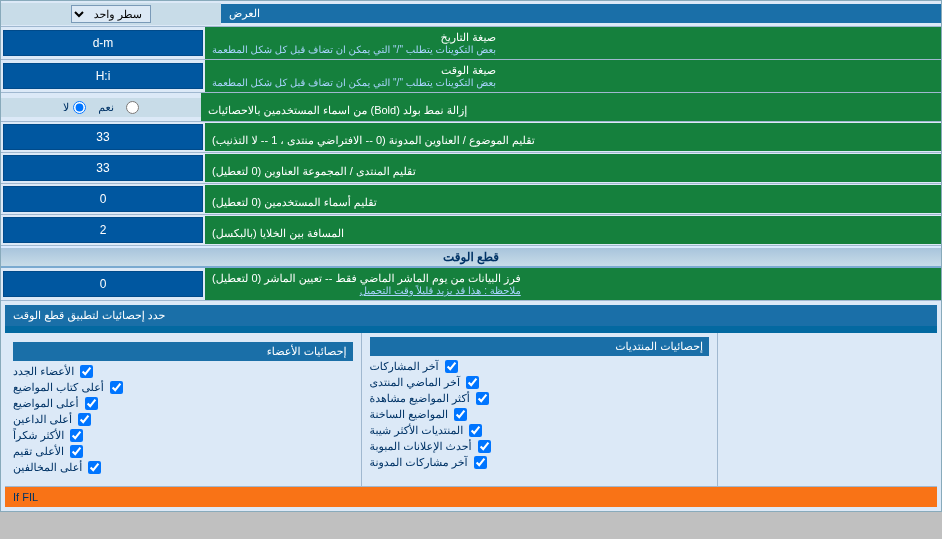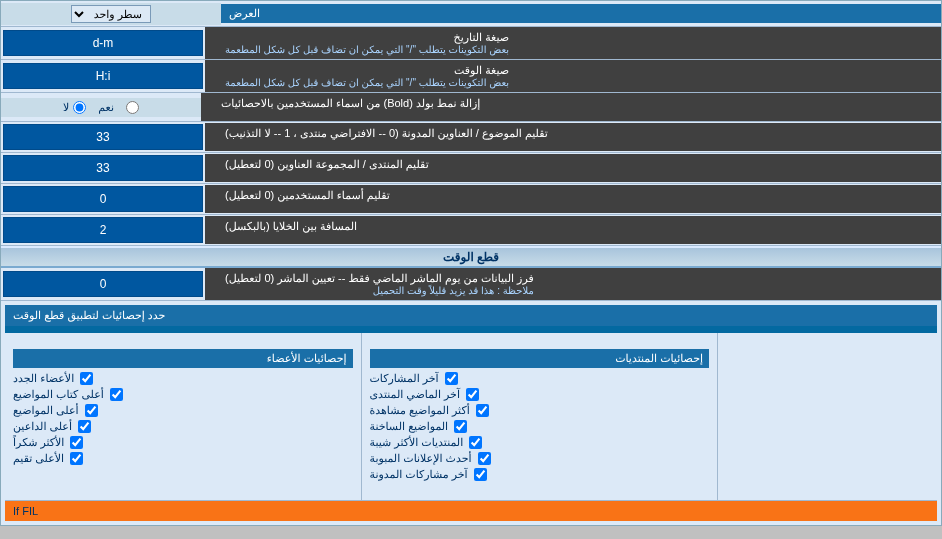--- a/index.html
+++ b/index.html
@@ -16,28 +16,28 @@
     }
     .row {
       display: flex;
       flex-direction: row;
       border-bottom: 1px solid #a0b8d0;
       align-items: center;
       min-height: 28px;
     }
     .row-label {
       flex: 1;
-      background: #404040;
-      color: #fff;
-      padding: 4px 20px;
+      background: #15803d;
+      color: #fff;
+      padding: 4px 7px;
       text-align: right;
       font-size: 11px;
       min-height: 28px;
       display: flex;
-      align-items: flex-start;
+      align-items: flex-end;
       justify-content: flex-end;
     }
     .row-input {
       width: 200px;
       background: #0057a0;
       color: #fff;
       padding: 3px 6px;
       text-align: center;
       font-size: 12px;
       min-height: 24px;
@@ -266,21 +266,21 @@
   </div>
 
   <div class="section-divider">
     <span>قطع الوقت</span>
   </div>
 
   <div class="row">
     <div class="row-label">
       <div>
         <div>فرز البيانات من يوم الماشر الماضي فقط -- تعيين الماشر (0 لتعطيل)</div>
-        <div style="font-size:10px; color:#aad4ff;">ملاحظة : هذا قد يزيد قليلاً وقت التحميل</div>
+        <div style="font-size:10px; color:#aad4ff;text-decoration:underline;">ملاحظة : هذا قد يزيد قليلاً وقت التحميل</div>
       </div>
     </div>
     <div class="row-input">
       <input type="text" value="0" style="">
     </div>
   </div>
 
   <div class="bottom-section">
 
     <div style="display:flex; border-bottom:7px solid #0369a1;">
@@ -288,21 +288,21 @@
         <span>حدد إحصائيات لتطبيق قطع الوقت</span>
       </div>
     </div>
 
     <div class="checkboxes-container">
 
       <div class="right-col-checkbox">
         <div class="right-col-label" style="visibility:hidden;">placeholder</div>
       </div>
 
-      <div style="flex:1; padding:16px 8px; border-left:1px solid #a0b8d0;">
+      <div style="flex:1; padding:4px 8px; border-left:1px solid #a0b8d0;">
         <div class="checkbox-col-header">
           <span>إحصائيات المنتديات</span>
         </div>
         <div class="checkbox-item">
           <label>
             <span>آخر المشاركات</span>
           </label>
           <input type="checkbox" checked="" style="">
         </div>
         <div class="checkbox-item">
@@ -336,21 +336,21 @@
           <input type="checkbox" checked="" style="">
         </div>
         <div class="checkbox-item">
           <label>
             <span>آخر مشاركات المدونة</span>
           </label>
           <input type="checkbox" checked="" style="">
         </div>
       </div>
 
-      <div style="flex:1; padding:16px 8px;">
+      <div style="flex:1; padding:9px 8px;">
         <div class="checkbox-col-header">
           <span>إحصائيات الأعضاء</span>
         </div>
         <div class="checkbox-item">
           <label>
             <span>الأعضاء الجدد</span>
           </label>
           <input type="checkbox" checked="" style="">
         </div>
         <div class="checkbox-item">
@@ -376,20 +376,26 @@
             <span>الأكثر شكراً</span>
           </label>
           <input type="checkbox" checked="" style="">
         </div>
         <div class="checkbox-item">
           <label>
             <span>الأعلى تقيم</span>
           </label>
           <input type="checkbox" checked="" style="">
         </div>
+        <div class="checkbox-item">
+          <label>
+            <span>أعلى المخالفين</span>
+          </label>
+          <input type="checkbox" checked="" style="">
+        </div>
       </div>
     </div>
 
     <div style="padding:4px 8px; background:#f97316; border-top:1px solid #a0b8d0; font-size:11px; color:#003366; text-align:left;">
       <span>If FIL</span>
     </div>
   </div>
 </div>
 
 </body></html>

